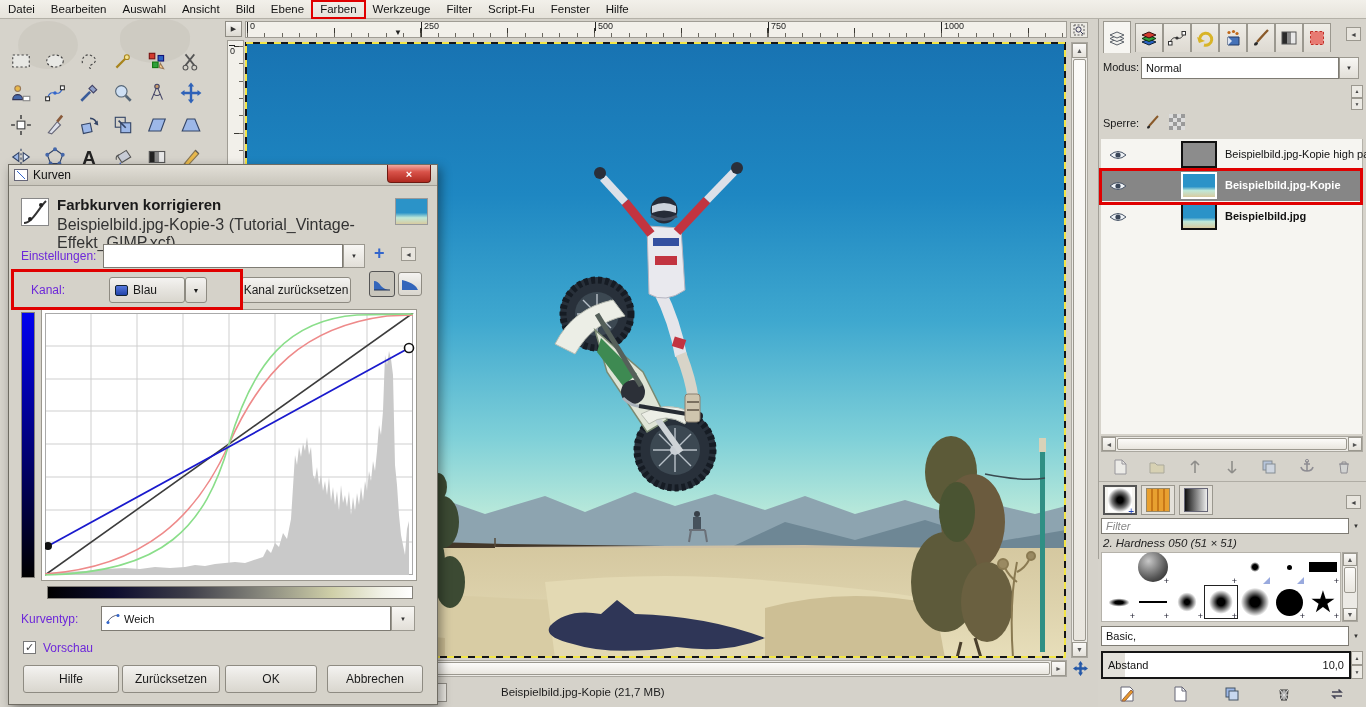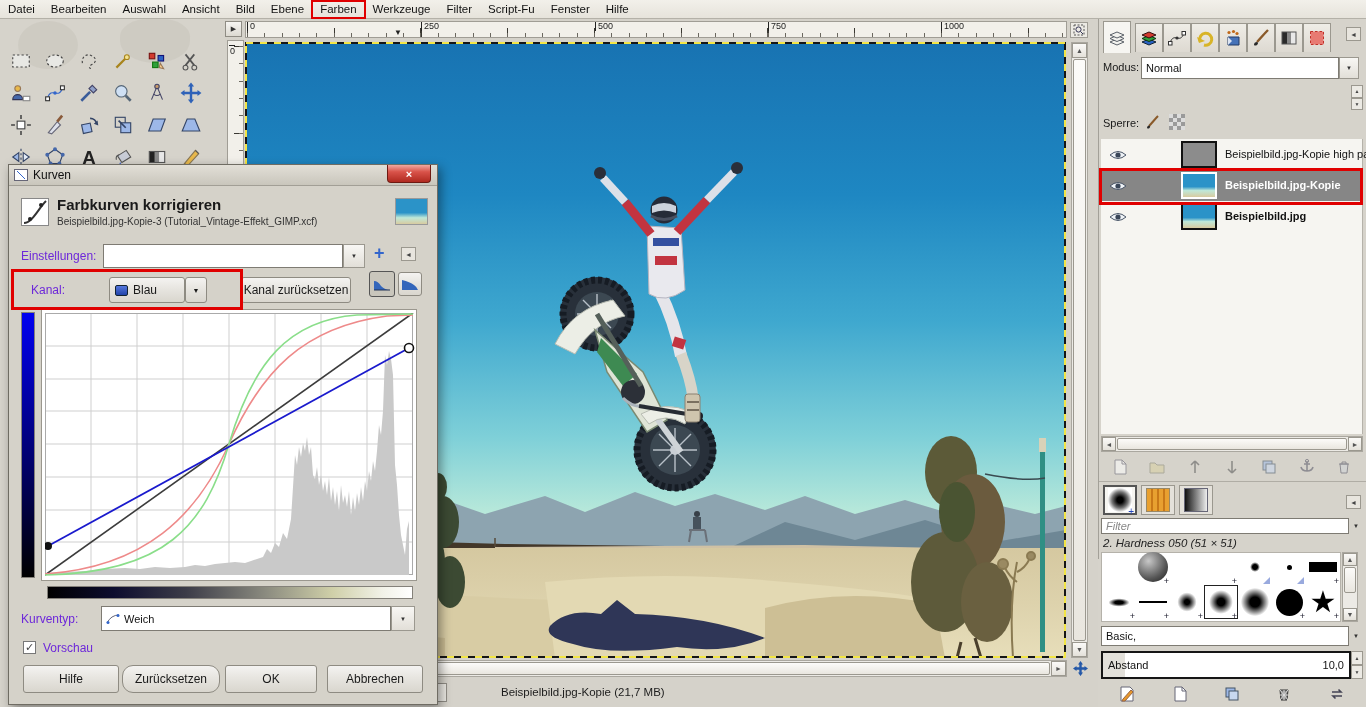--- a/index.html
+++ b/index.html
@@ -132,21 +132,21 @@
   #dlg-title-icon { width:14px; height:12px; margin:0 5px 0 5px; background:#fff; border:1px solid #667; position:relative; }
   #dlg-title-icon::after { content:""; position:absolute; left:1px; bottom:1px; width:10px; height:8px;
     background:linear-gradient(45deg,transparent 45%,#36c 45%,#36c 55%,transparent 55%); }
   #dlg-close { position:absolute; right:6px; top:0; width:44px; height:18px;
     background:linear-gradient(#f0a8a0,#d9534a 40%,#b02a20); border:1px solid #6e1a12; border-top:none;
     border-radius:0 0 4px 4px; color:#fff; font-size:11px; font-weight:bold; display:flex; align-items:center; justify-content:center; }
   .dlg-label { position:absolute; font-size:12px; color:#6d28d9; }
   #dlg-header-icon { position:absolute; left:12px; top:33px; width:28px; height:28px; background:#fff; border:1px solid #888; }
   #dlg-header-icon svg { width:26px; height:26px; }
   #dlg-title-main { position:absolute; left:48px; top:31px; font-size:15px; font-weight:bold; color:#1a1a1a; }
-  #dlg-subtitle { position:absolute; left:48px; top:51px; font-size:10px; color:#333;text-align:center; }
+  #dlg-subtitle { position:absolute; left:48px; top:51px; font-size:16px; color:#333; }
   #dlg-thumb { position:absolute; left:386px; top:33px; width:33px; height:27px; border:1px solid #999;
     background:linear-gradient(#2b93c8 55%,#bfe8d8 75%,#d8cba0); }
   .wbtn { background:linear-gradient(#f4f3f1,#e7e5e0 45%,#d9d6ce); border:1px solid #8e8b82; border-radius:3px;
     font-size:12px; color:#1a1a1a; display:flex; align-items:center; justify-content:center; }
   #kanal-redbox { position:absolute; left:5px; top:107px; width:226px; height:35px; outline:3px solid #e00000; z-index:4; }
   #curve-strip-v { position:absolute; left:12px; top:147px; width:14px; height:266px; border:1px solid #84817a;
     background:linear-gradient(#0000f0,#000070 55%,#000); }
   #curve-frame { position:absolute; left:32px; top:144px; width:376px; height:272px; border:1px solid #9a978e; background:#fff; }
   #curve-strip-h { position:absolute; left:38px; top:421px; width:366px; height:13px; border:1px solid #84817a;
     background:linear-gradient(90deg,#000,#0d0d2e 18%,#3c3c48 38%,#8c8c80 60%,#cfcfa8 78%,#f2f2e8 92%,#fff); }
@@ -863,21 +863,21 @@
     <div class="combo-arrow" style="left:382px;top:441px;width:24px;height:25px;">
         <span>▼</span>
       </div>
 
     <div id="vorschau-box"><span>✓</span></div>
     <span class="dlg-label" style="left:34px;top:476px;">Vorschau</span>
 
     <div class="wbtn dlg-btn" style="left:14px;width:96px;">
         <span>Hilfe</span>
       </div>
-    <div class="wbtn dlg-btn" style="left:113px;width:98px;border-radius:11px;">
+    <div class="wbtn dlg-btn" style="left:113px;width:98px;">
         <span>Zurücksetzen</span>
       </div>
     <div class="wbtn dlg-btn" style="left:216px;width:92px;">
         <span>OK</span>
       </div>
     <div class="wbtn dlg-btn" style="left:318px;width:96px;">
         <span>Abbrechen</span>
       </div>
   </div>
 

